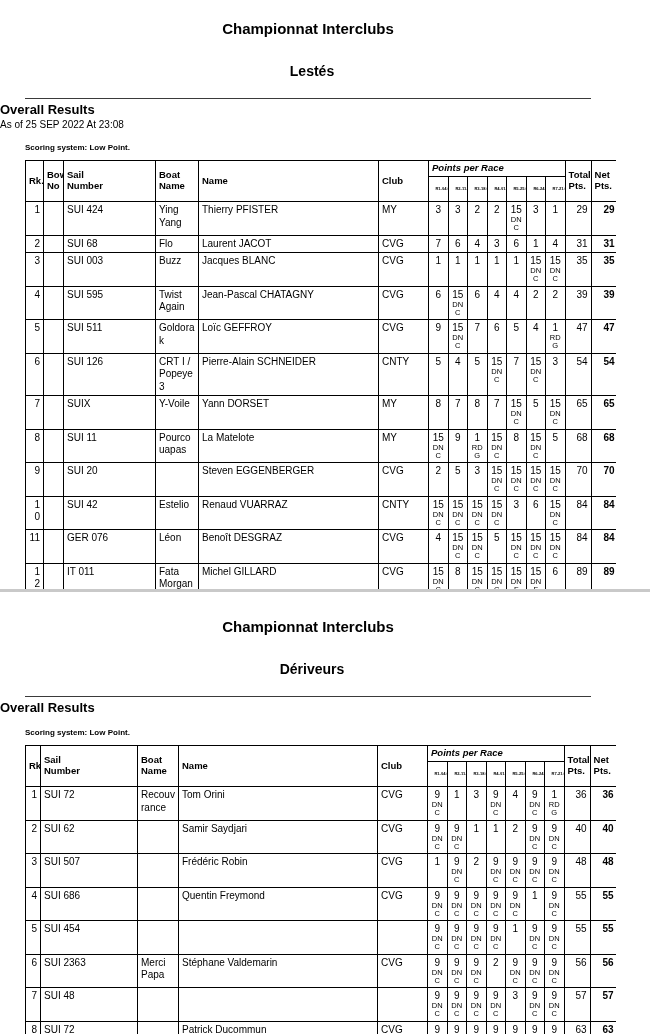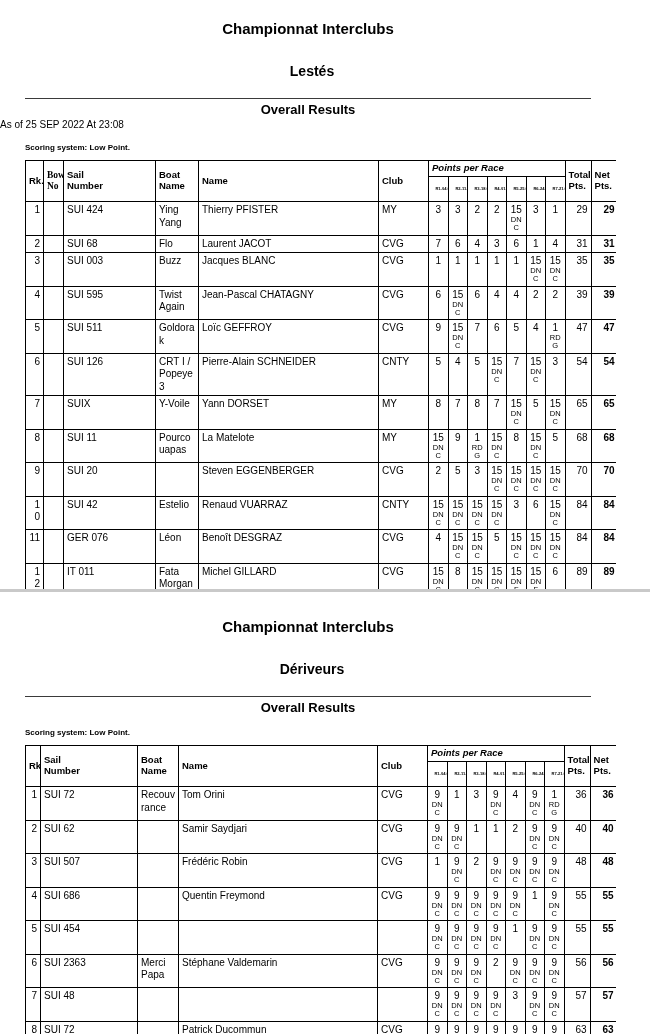--- a/index.html
+++ b/index.html
@@ -28,21 +28,20 @@
     font-size: 14px;
     margin-top: 26px;
     padding-left: 8px;
   }
   .rule {
     border: none;
     border-top: 1px solid #3a3a3a;
     margin: 19px 25px 0 25px;
   }
   .overall {
-    text-align: center;
     font-weight: bold;
     font-size: 13px;
     margin-top: 3px;
   }
   .asof {
     font-size: 10px;
     margin-top: 2px;
   }
   .scoring {
     font-size: 8px;
@@ -83,21 +82,21 @@
     text-align: center;
   }
   .race-label {
     display: block;
     font-size: 9px;
     font-weight: bold;
     white-space: nowrap;
     transform: scale(0.45);
     transform-origin: center center;
   }
-  th.bow-h { text-align: right; font-family: Liberation Serif, serif; }
+  th.bow-h { text-align: right; }
   th.cc { text-align: left; }
 
   table.results td {
     font-size: 10px;
     vertical-align: top;
     padding: 2px 3px;
     line-height: 1.25;
     overflow-wrap: break-word;
     word-break: break-word;
   }

